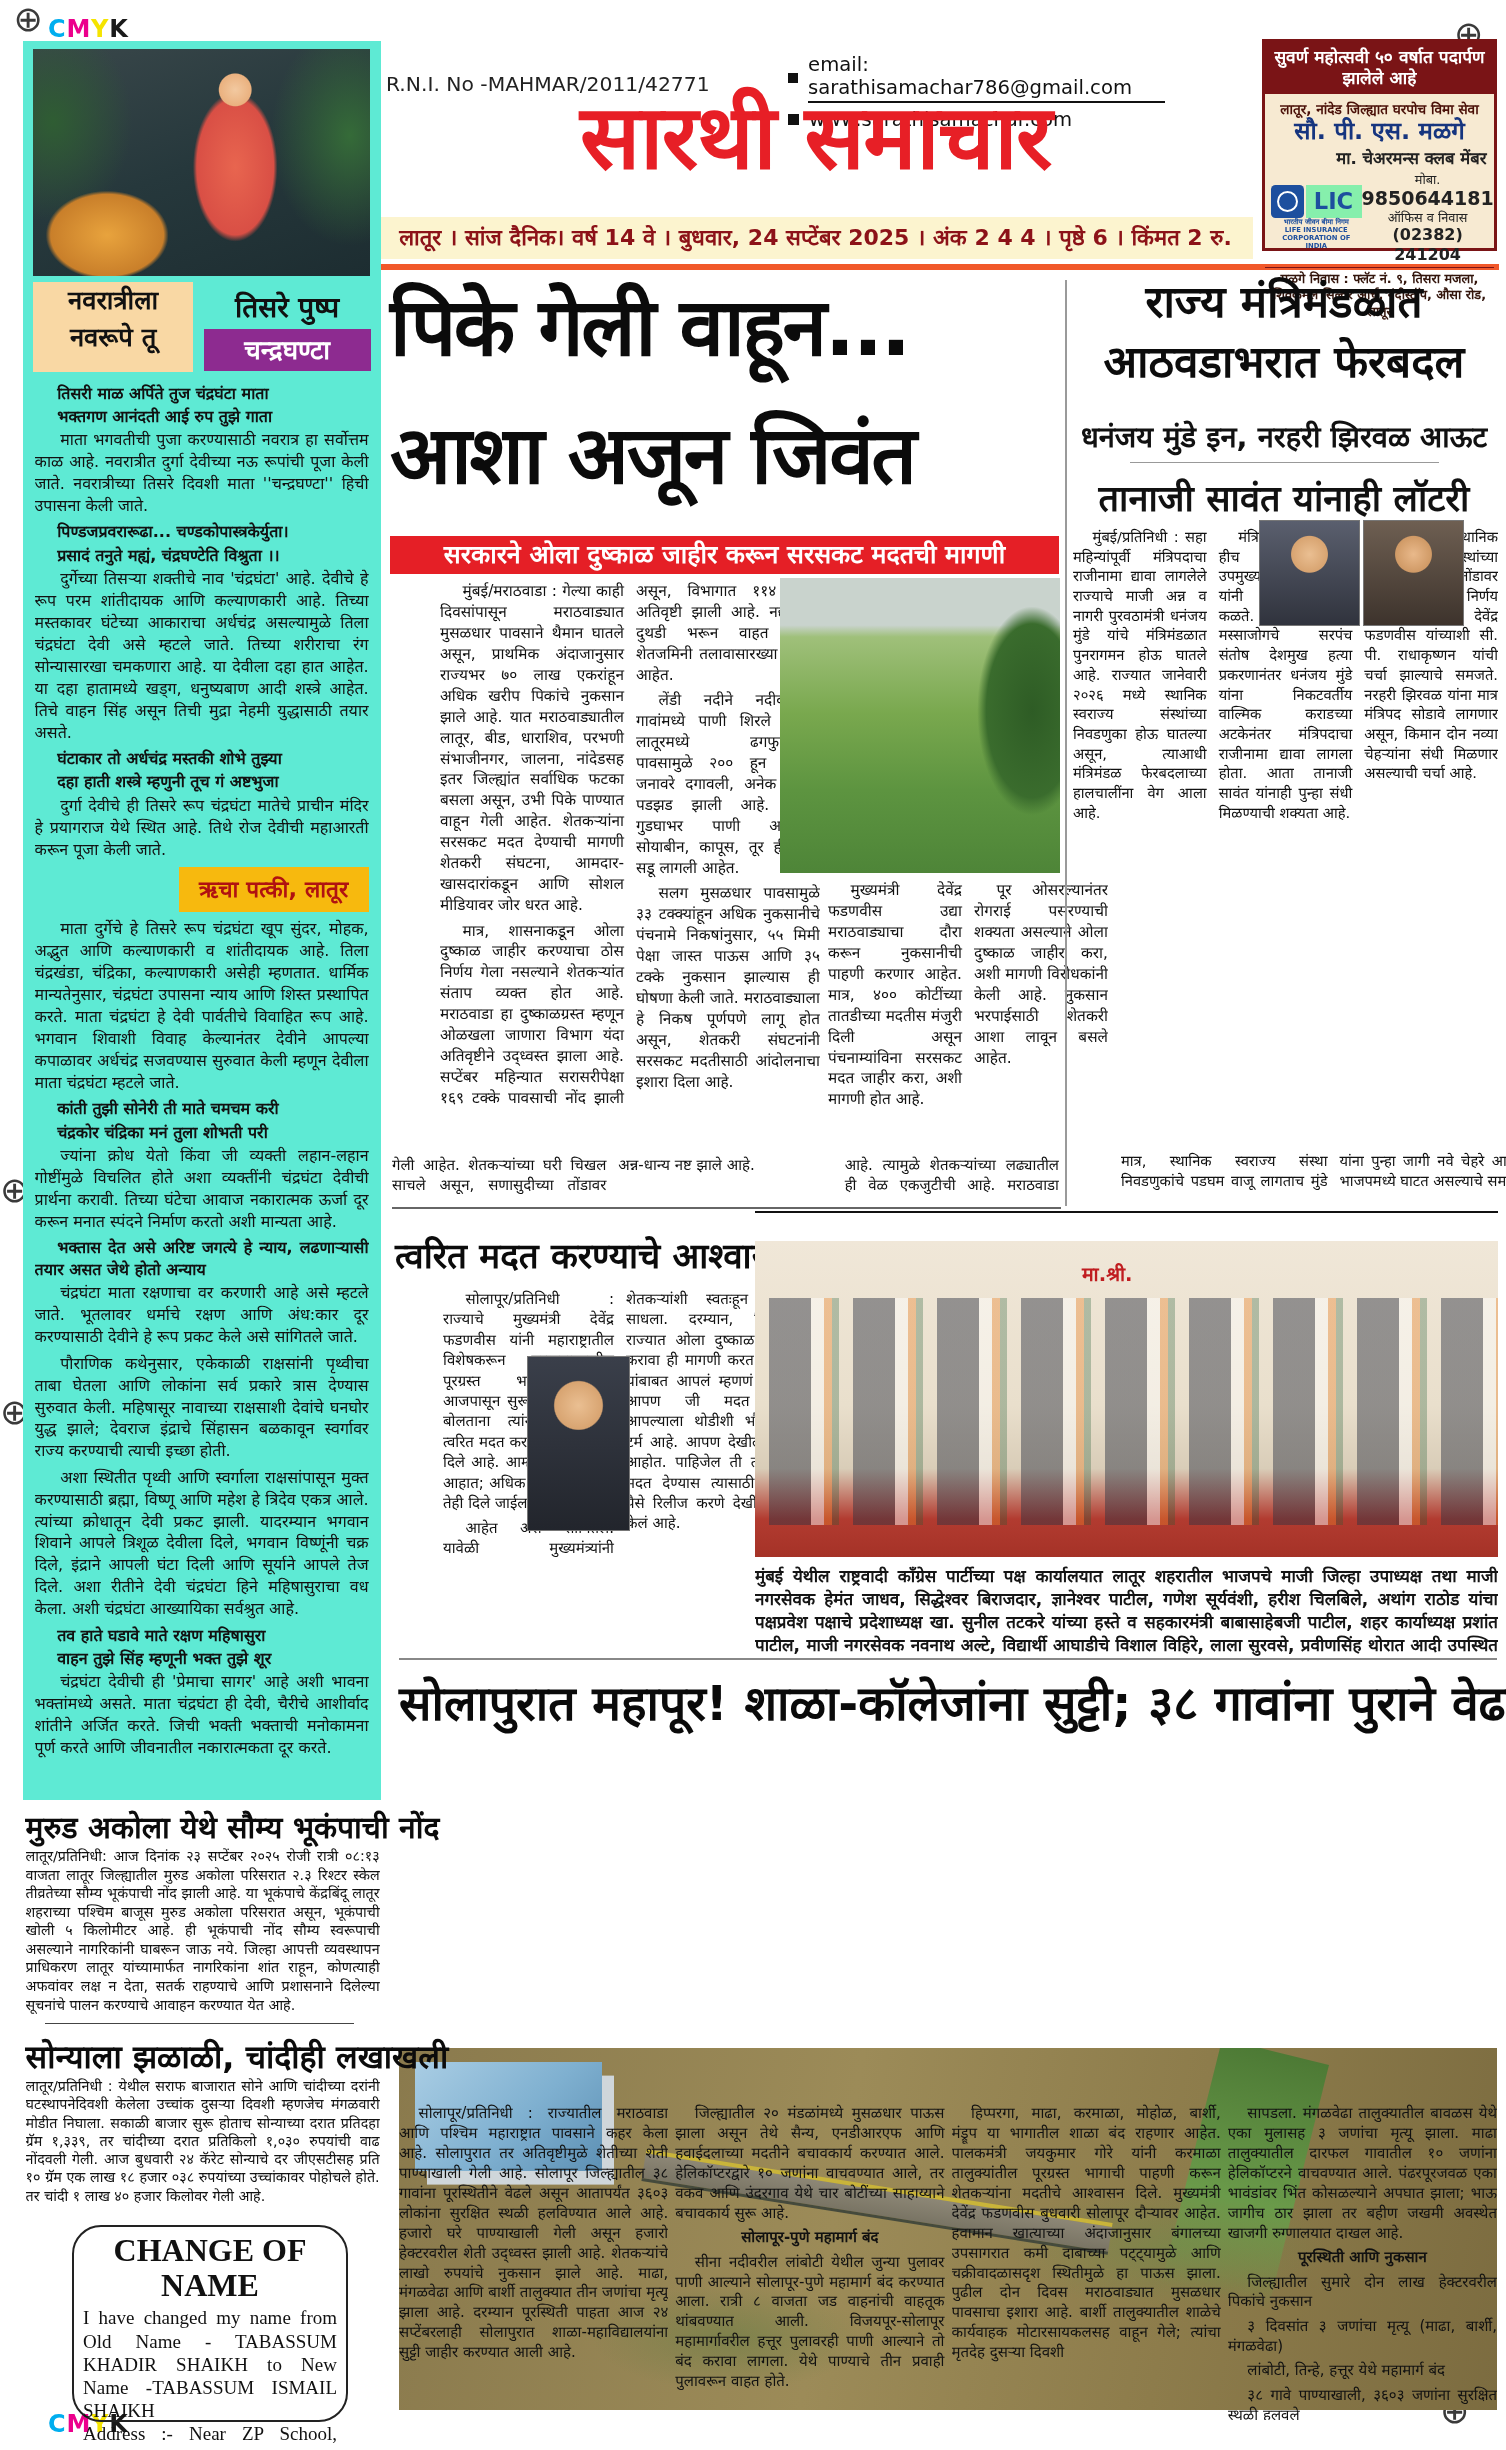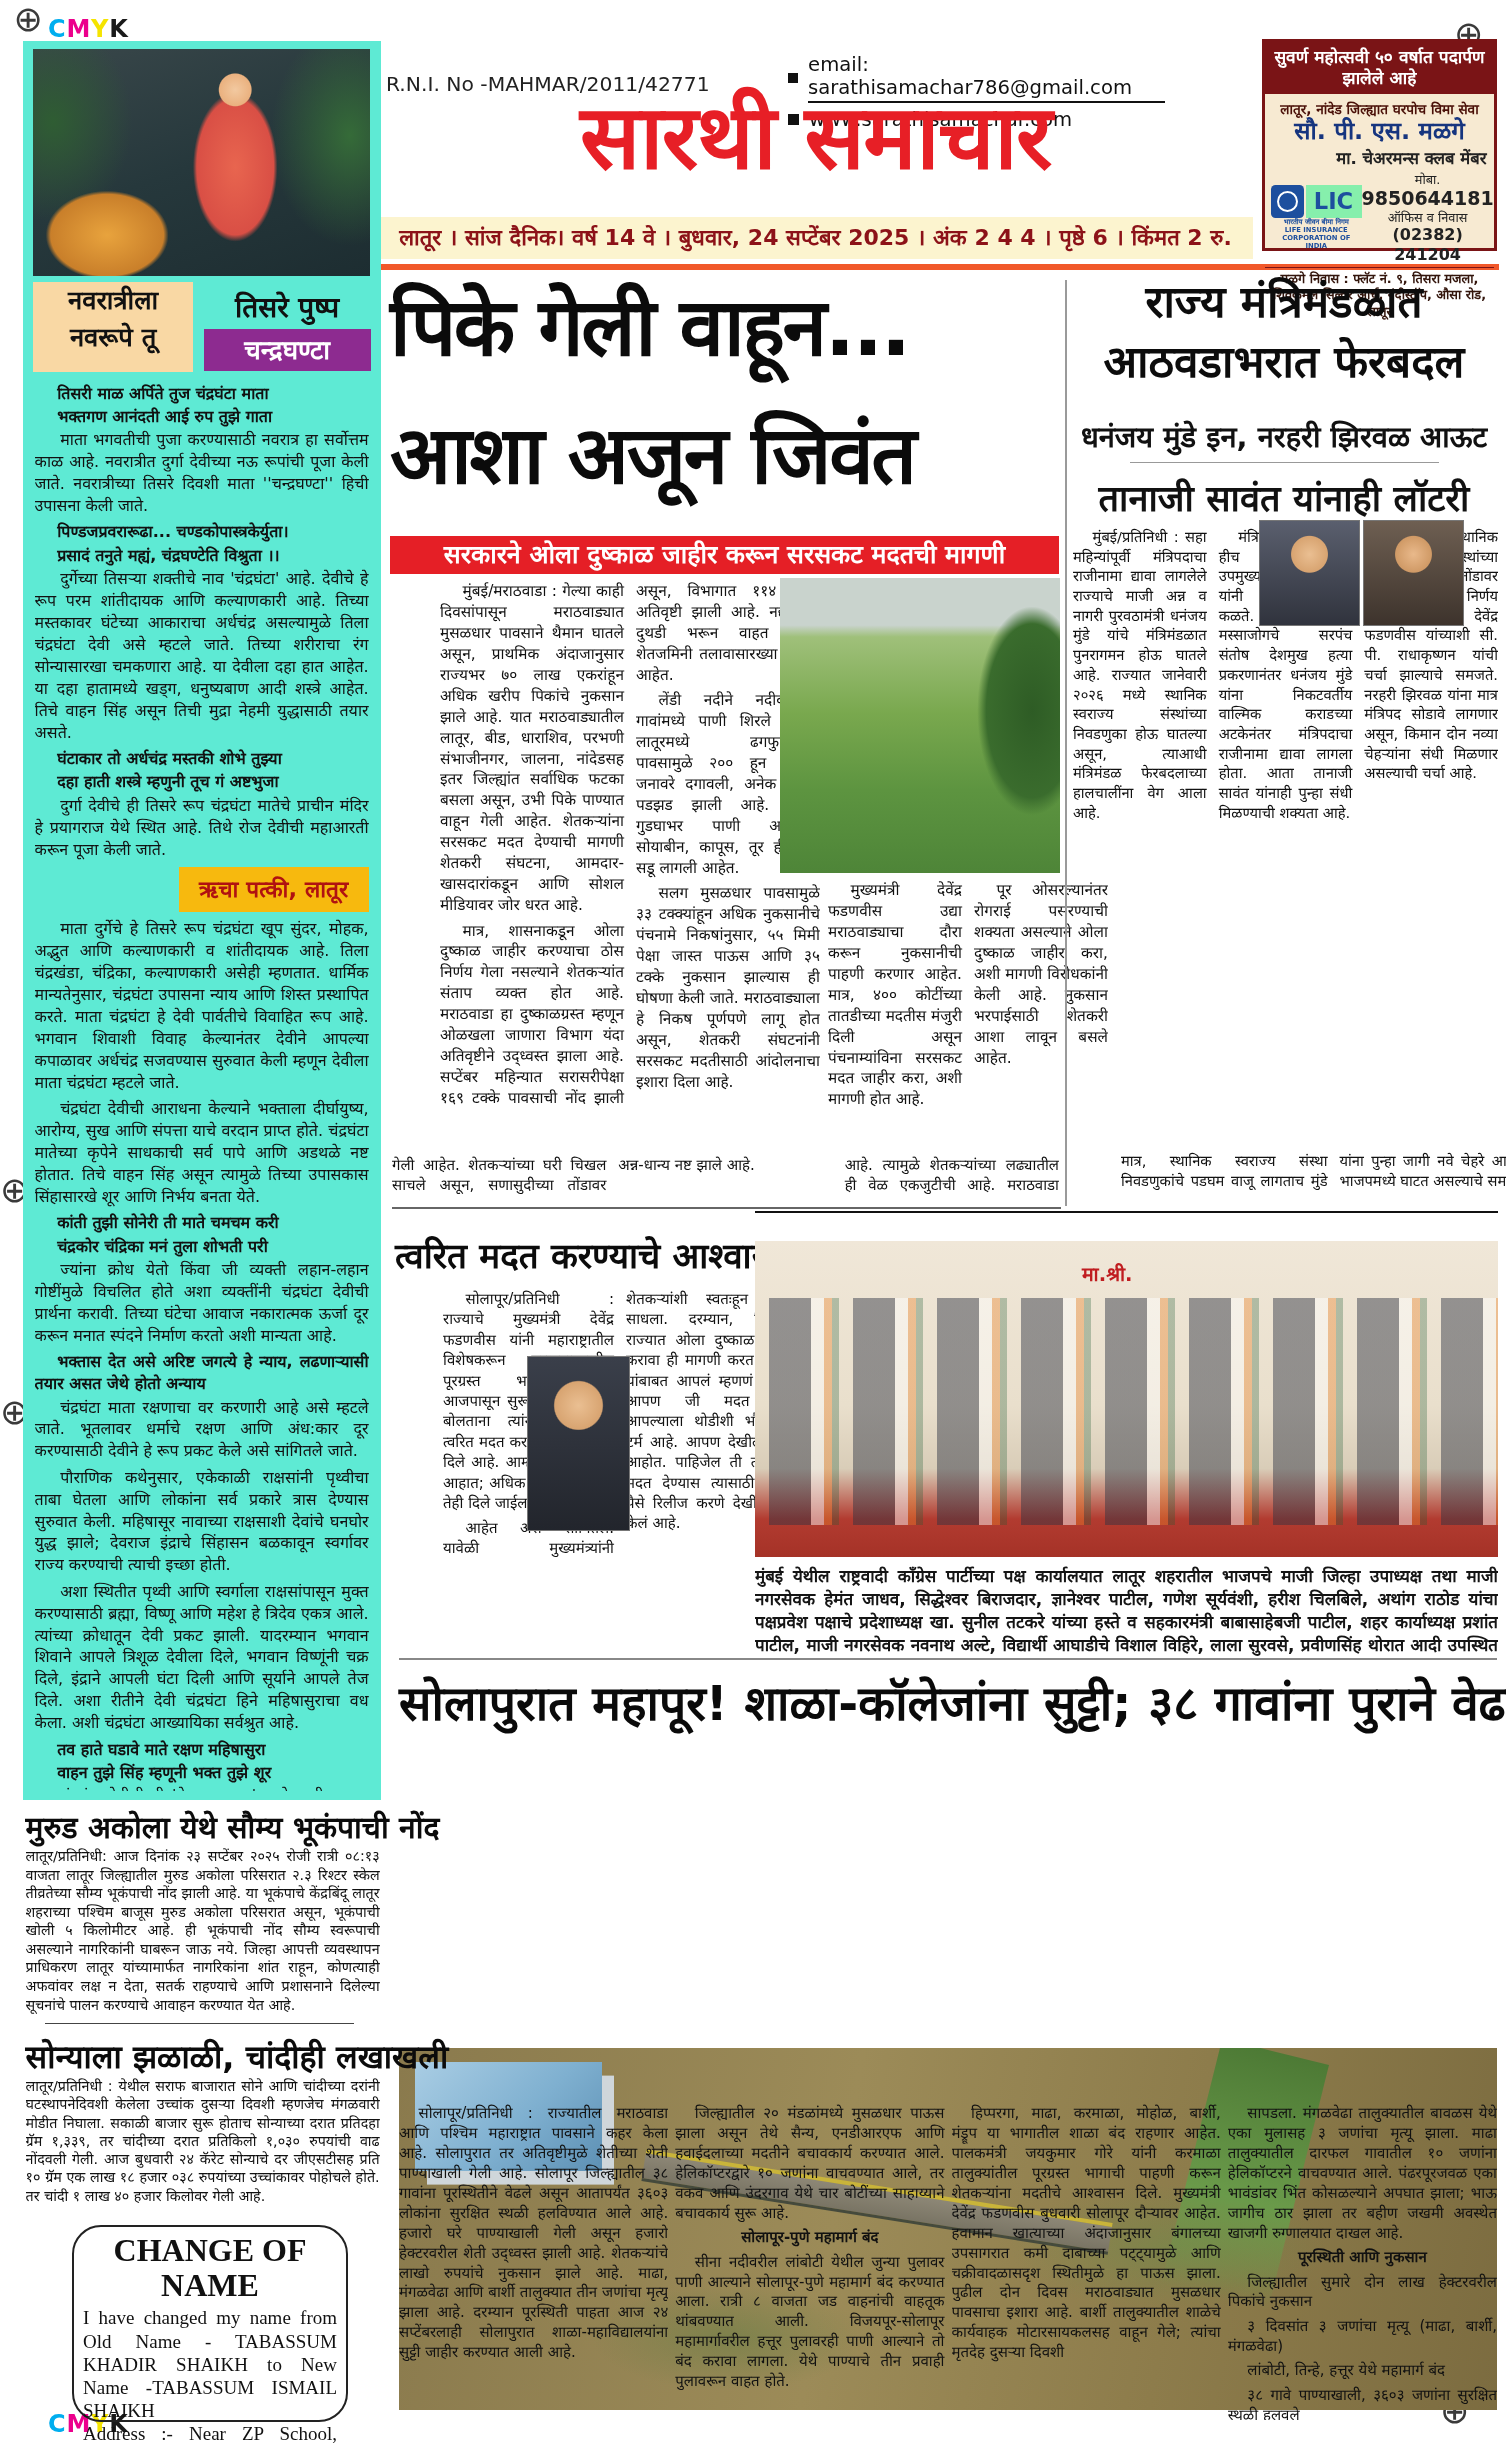--- a/index.html
+++ b/index.html
@@ -181,21 +181,20 @@
     <p class="verse">भक्तगण आनंदती आई रुप तुझे गाता</p>
     <p>माता भगवतीची पुजा करण्यासाठी नवरात्र हा सर्वोत्तम काळ आहे. नवरात्रीत दुर्गा देवीच्या नऊ रूपांची पूजा केली जाते. नवरात्रीच्या तिसरे दिवशी माता ''चन्द्रघण्टा'' हिची उपासना केली जाते.</p>
     <p class="verse">पिण्डजप्रवरारूढा... चण्डकोपास्त्रकेर्युता।</p>
     <p class="verse">प्रसादं तनुते मह्यं, चंद्रघण्टेति विश्रुता ।।</p>
     <p>दुर्गेच्या तिसऱ्या शक्तीचे नाव 'चंद्रघंटा' आहे. देवीचे हे रूप परम शांतीदायक आणि कल्याणकारी आहे. तिच्या मस्तकावर घंटेच्या आकाराचा अर्धचंद्र असल्यामुळे तिला चंद्रघंटा देवी असे म्हटले जाते. तिच्या शरीराचा रंग सोन्यासारखा चमकणारा आहे. या देवीला दहा हात आहेत. या दहा हातामध्ये खड्ग, धनुष्यबाण आदी शस्त्रे आहेत. तिचे वाहन सिंह असून तिची मुद्रा नेहमी युद्धासाठी तयार असते.</p>
     <p class="verse">घंटाकार तो अर्धचंद्र मस्तकी शोभे तुझ्या</p>
     <p class="verse">दहा हाती शस्त्रे म्हणुनी तूच गं अष्टभुजा</p>
     <p>दुर्गा देवीचे ही तिसरे रूप चंद्रघंटा मातेचे प्राचीन मंदिर हे प्रयागराज येथे स्थित आहे. तिथे रोज देवीची महाआरती करून पूजा केली जाते.</p>
     <div class="authorbox">ऋचा पत्की, लातूर</div>
     <p>माता दुर्गेचे हे तिसरे रूप चंद्रघंटा खूप सुंदर, मोहक, अद्भुत आणि कल्याणकारी व शांतीदायक आहे. तिला चंद्रखंडा, चंद्रिका, कल्याणकारी असेही म्हणतात. धार्मिक मान्यतेनुसार, चंद्रघंटा उपासना न्याय आणि शिस्त प्रस्थापित करते. माता चंद्रघंटा हे देवी पार्वतीचे विवाहित रूप आहे. भगवान शिवाशी विवाह केल्यानंतर देवीने आपल्या कपाळावर अर्धचंद्र सजवण्यास सुरुवात केली म्हणून देवीला माता चंद्रघंटा म्हटले जाते.</p>
-    <p>चंद्रघंटा देवीची आराधना केल्याने भक्ताला दीर्घायुष्य, आरोग्य, सुख आणि संपत्ता याचे वरदान प्राप्त होते. चंद्रघंटा मातेच्या कृपेने साधकाची सर्व पापे आणि अडथळे नष्ट होतात. तिचे वाहन सिंह असून त्यामुळे तिच्या उपासकास सिंहासारखे शूर आणि निर्भय बनता येते.</p>
     <p class="verse">कांती तुझी सोनेरी ती माते चमचम करी</p>
     <p class="verse">चंद्रकोर चंद्रिका मनं तुला शोभती परी</p>
     <p>ज्यांना क्रोध येतो किंवा जी व्यक्ती लहान-लहान गोष्टींमुळे विचलित होते अशा व्यक्तींनी चंद्रघंटा देवीची प्रार्थना करावी. तिच्या घंटेचा आवाज नकारात्मक ऊर्जा दूर करून मनात स्पंदने निर्माण करतो अशी मान्यता आहे.</p>
     <p class="verse">भक्तास देत असे अरिष्ट जगत्ये हे न्याय, लढणाऱ्यासी तयार असत जेथे होतो अन्याय</p>
     <p>चंद्रघंटा माता रक्षणाचा वर करणारी आहे असे म्हटले जाते. भूतलावर धर्माचे रक्षण आणि अंध:कार दूर करण्यासाठी देवीने हे रूप प्रकट केले असे सांगितले जाते.</p>
     <p>पौराणिक कथेनुसार, एकेकाळी राक्षसांनी पृथ्वीचा ताबा घेतला आणि लोकांना सर्व प्रकारे त्रास देण्यास सुरुवात केली. महिषासूर नावाच्या राक्षसाशी देवांचे घनघोर युद्ध झाले; देवराज इंद्राचे सिंहासन बळकावून स्वर्गावर राज्य करण्याची त्याची इच्छा होती.</p>
     <p>अशा स्थितीत पृथ्वी आणि स्वर्गाला राक्षसांपासून मुक्त करण्यासाठी ब्रह्मा, विष्णू आणि महेश हे त्रिदेव एकत्र आले. त्यांच्या क्रोधातून देवी प्रकट झाली. यादरम्यान भगवान शिवाने आपले त्रिशूळ देवीला दिले, भगवान विष्णूंनी चक्र दिले, इंद्राने आपली घंटा दिली आणि सूर्याने आपले तेज दिले. अशा रीतीने देवी चंद्रघंटा हिने महिषासुराचा वध केला. अशी चंद्रघंटा आख्यायिका सर्वश्रुत आहे.</p>
     <p class="verse">तव हाते घडावे माते रक्षण महिषासुरा</p>
     <p class="verse">वाहन तुझे सिंह म्हणूनी भक्त तुझे शूर</p>
     <p>चंद्रघंटा देवीची ही 'प्रेमाचा सागर' आहे अशी भावना भक्तांमध्ये असते. माता चंद्रघंटा ही देवी, चैरीचे आशीर्वाद शांतीने अर्जित करते. जिची भक्ती भक्ताची मनोकामना पूर्ण करते आणि जीवनातील नकारात्मकता दूर करते.</p>

